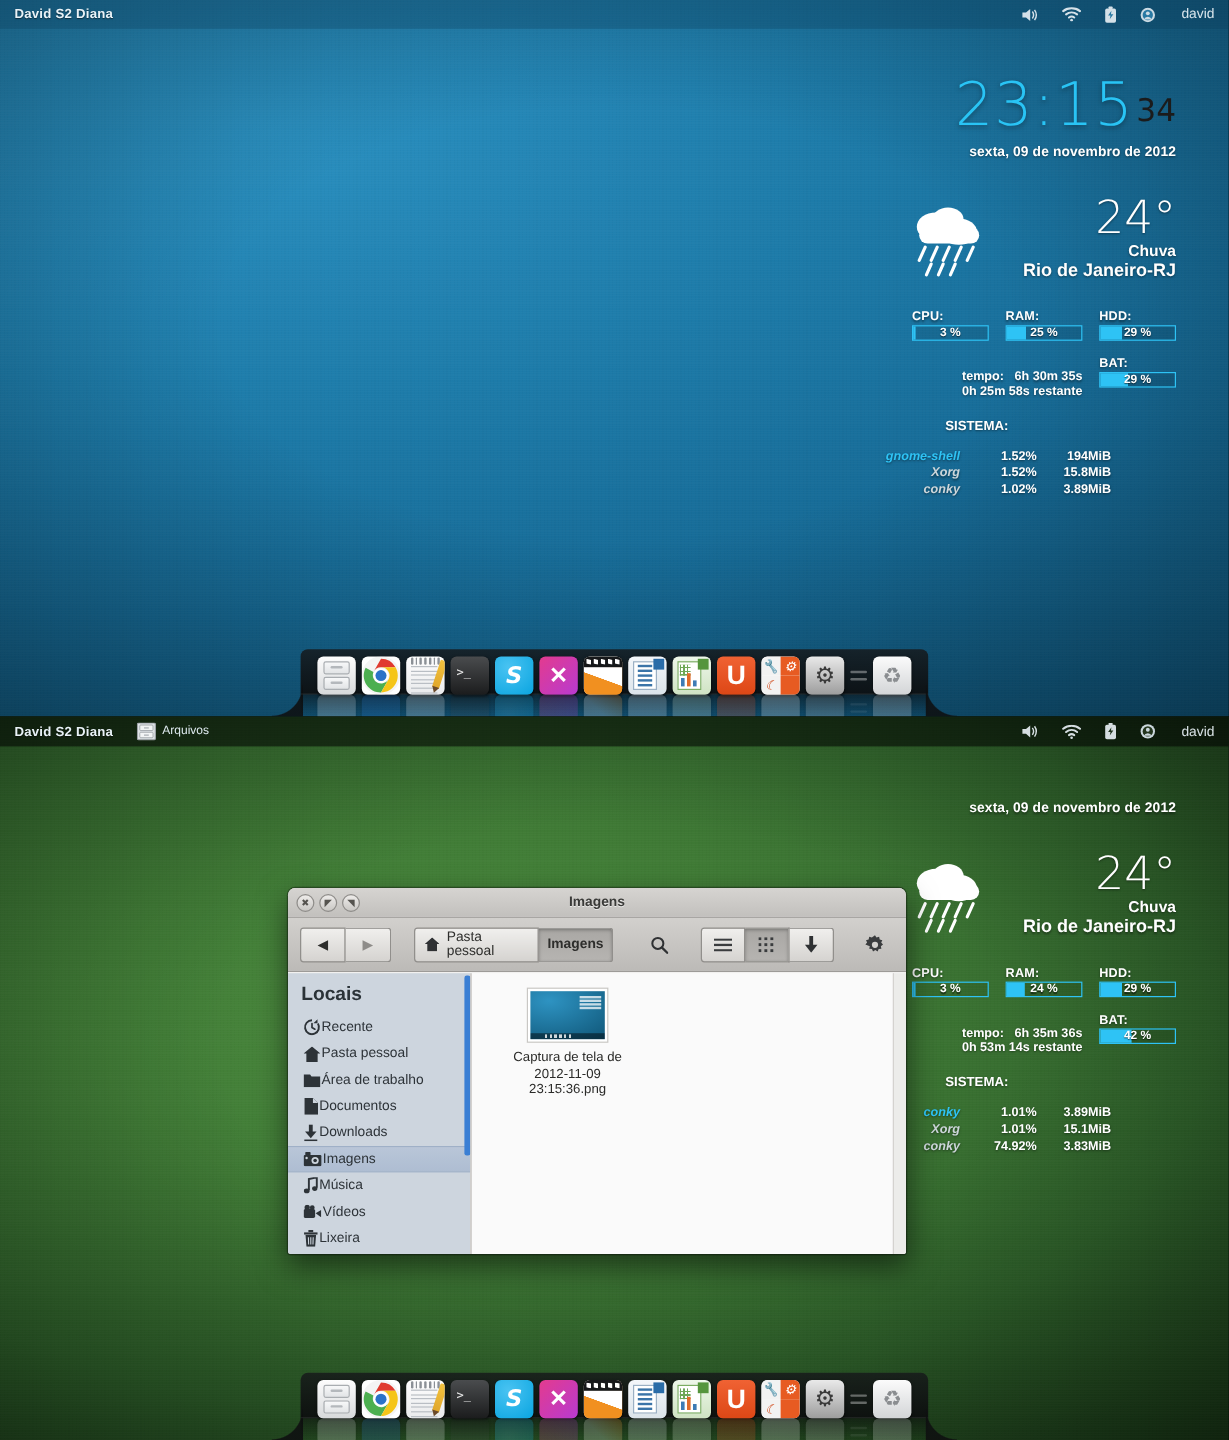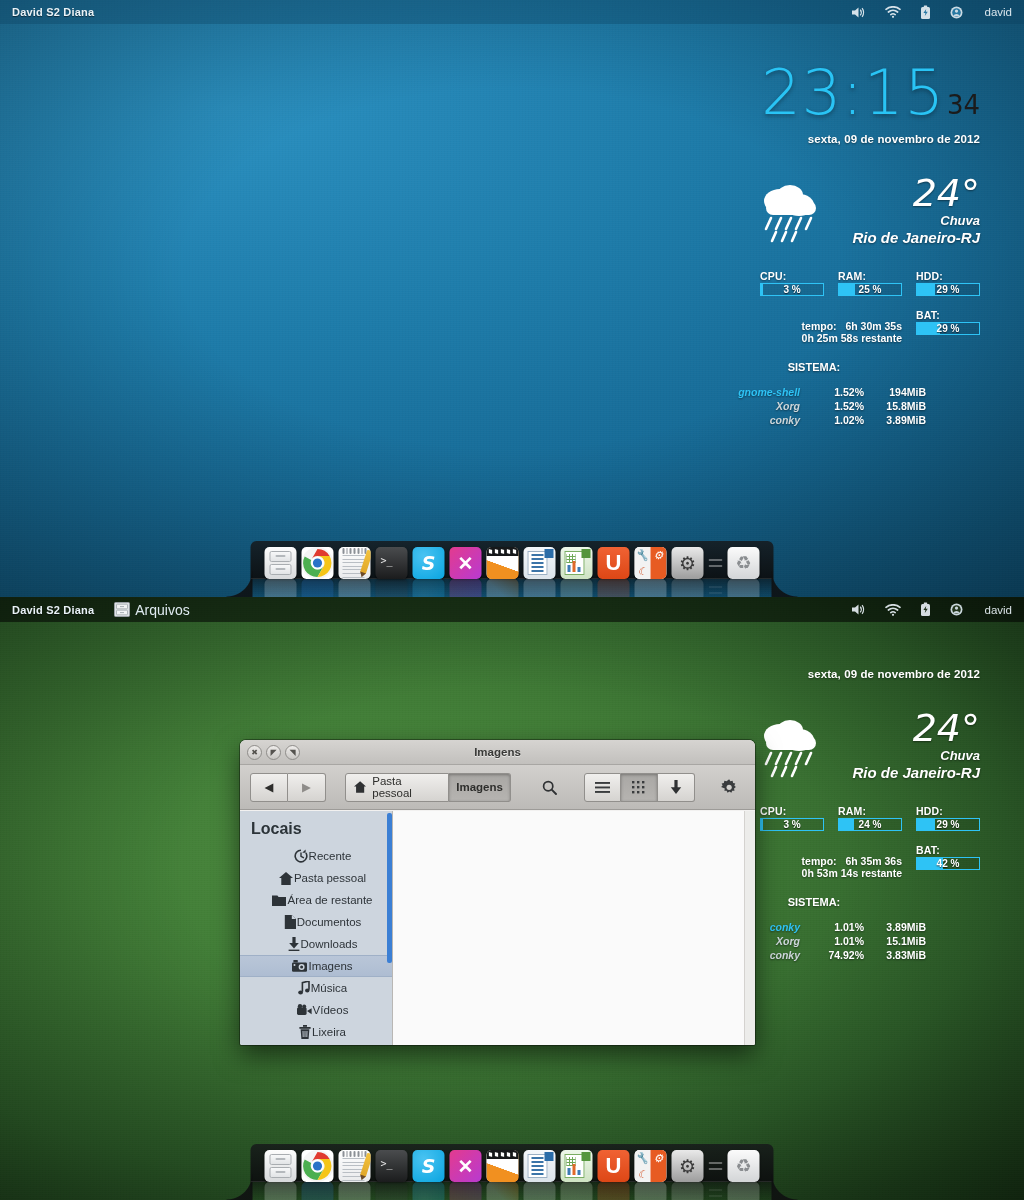--- a/index.html
+++ b/index.html
@@ -30,47 +30,47 @@
 
   
   .panel { position:absolute; top:0; left:0; width:1024px; height:24px;
     display:flex; align-items:center; font-size:11px; font-weight:bold;
     color:#e9f2f7; z-index:40; }
   .panel-blue { background:rgba(10,60,90,.30); }
   .panel-green { background:rgba(0,0,0,.55); height:25px; }
   .panel .activities { padding:0 12px; letter-spacing:.2px;
     text-shadow:0 1px 1px rgba(0,0,0,.5); }
   .panel .winitem { display:flex; align-items:center; gap:5px; padding:0 8px;
-    font-weight:normal; font-size:14px; color:#dfeaf0; }
+    font-weight:normal; font-size:10px; color:#dfeaf0; }
   .panel .spacer { flex:1; }
   .panel .tray { display:flex; align-items:center; gap:19px; padding-right:12px; }
   .panel .tray .label { font-size:11.5px; font-weight:normal; color:#e9f2f7; }
   .tray-item { display:flex; align-items:center; gap:22px; opacity:.92; }
 
   svg.ic { display:block; }
 
   
   .cab-mini { width:16px; height:15px; position:relative; }
 
   
   .conky { position:absolute; right:44px; color:#fff; z-index:20;
     text-shadow:0 1px 2px rgba(0,0,0,.45); width:300px; text-align:right; }
   .conky-top { top:62px; }
   .clock { line-height:1; display:flex; align-items:flex-end;
     justify-content:flex-end; }
-  .clock .hm { font-size:62px; color:#29c4f5; font-weight:300;
+  .clock .hm { font-size:50px; color:#29c4f5; font-weight:300;
     letter-spacing:1px; font-family:"DejaVu Sans", sans-serif;
     text-shadow:0 2px 4px rgba(0,0,0,.35); }
   .clock .sec { font-size:26px; color:#1b1b1b; margin-left:2px; margin-bottom:6px;
     font-family:"DejaVu Sans", sans-serif; text-shadow:none; }
   .dateline { font-size:11.5px; font-weight:bold; margin-top:9px; color:#fff;
     letter-spacing:.1px; }
 
   .weather { margin-top:30px; display:flex; align-items:flex-start;
-    justify-content:flex-end; gap:26px;font-style:italic; }
+    justify-content:flex-end; gap:26px; }
   .wicon { width:72px; height:62px; flex:0 0 auto; margin-top:6px; }
   .wtxt { text-align:right; }
   .wtemp { font-size:38px; font-weight:300; line-height:.95;
     font-family:"DejaVu Sans", sans-serif; }
   .wcond { font-size:13px; font-weight:bold; margin-top:2px; }
   .wcity { font-size:15px; font-weight:bold; margin-top:1px; }
 
   .stats { margin-top:24px; }
   .statrow { display:flex; justify-content:flex-end; gap:14px; }
   .stat { width:64px; text-align:left; }
@@ -247,21 +247,21 @@
   .tb-btn.flat { background:none; border:none; }
   .tb-btn.dim { color:#8e8c89; }
   .tb-path { display:flex; }
   .tb-spacer { flex:1; }
 
   .fm-body { position:absolute; top:71px; left:0; right:0; bottom:0; display:flex; }
   .fm-side { width:152px; background:#cdd5de; padding-top:9px;
     font-size:11.5px; color:#2d3338; position:relative; }
   .fm-side .hd { font-weight:bold; padding:0 0 7px 11px; font-size:16px; color:#2b3338; }
   .sb-item { display:flex; align-items:center; gap:1px; height:22px;
-    padding-left:13px; color:#2d3338;justify-content:center; }
+    padding-left:13px; color:#2d3338; }
   .sb-item.sel { background:linear-gradient(180deg,#b9c6d8,#aebdd2);
     border-top:1px solid #9fb0c7; border-bottom:1px solid #9fb0c7; }
   .sb-scroll { position:absolute; right:0; top:0; bottom:0; width:5px; }
   .sb-scroll .thumb { position:absolute; left:0; width:5px; top:2px; height:150px;
     background:#3b7fd4; border-radius:2px; }
   .fm-main { flex:1; background:#fafafa; border-left:1px solid #b9b7b4;
     position:relative; }
   .fitem { position:absolute; left:30px; top:12px; width:100px; text-align:center; }
   .thumb-box { width:68px; height:46px; margin:0 auto; background:#fff;
     border:1px solid #c9c7c4; padding:2px; }
@@ -786,21 +786,21 @@
           <svg width="14" height="13" viewBox="0 0 14 13">
             <path d="M7 0l7 6h-2.3v7H2.3V6H0z" fill="#2d3338"></path>
           </svg>
           <span>Pasta pessoal</span>
         </div>
 
         <div class="sb-item">
           <svg width="14" height="12" viewBox="0 0 14 12">
             <path d="M0 1.4h5.4l1.2 1.6H14V12H0z" fill="#2d3338"></path>
           </svg>
-          <span>Área de restante</span>
+          <span>Área de trabalho</span>
         </div>
 
         <div class="sb-item">
           <svg width="12" height="14" viewBox="0 0 12 14">
             <path d="M0.8 0h7L12 4.1V14H0.8z" fill="#2d3338"></path>
             <path d="M7.8 0v4.1H12z" fill="#cdd5de"></path>
           </svg>
           <span>Documentos</span>
         </div>
 
@@ -856,20 +856,34 @@
           </svg>
           <span>Lixeira</span>
         </div>
 
         <div class="sb-scroll">
             <div class="thumb"></div>
           </div>
       </div>
 
       <div class="fm-main">
+        <div class="fitem">
+          <div class="thumb-box">
+            <div class="thumb-img">
+              <span class="tw">
+                  <i></i>
+                  <i></i>
+                  <i></i>
+                  <i></i>
+                </span>
+              <span class="tbar"></span>
+            </div>
+          </div>
+          <div class="fname">Captura de tela de 2012-11-09 23:15:36.png</div>
+        </div>
         <div class="fm-vscroll"></div>
       </div>
     </div>
   </div>
 
   <div class="dock" style="bottom:0;">
     <div class="dock-wrap">
       <div class="dock-inner">
         <div class="app i-cab">
             <i class="d d1"></i>

